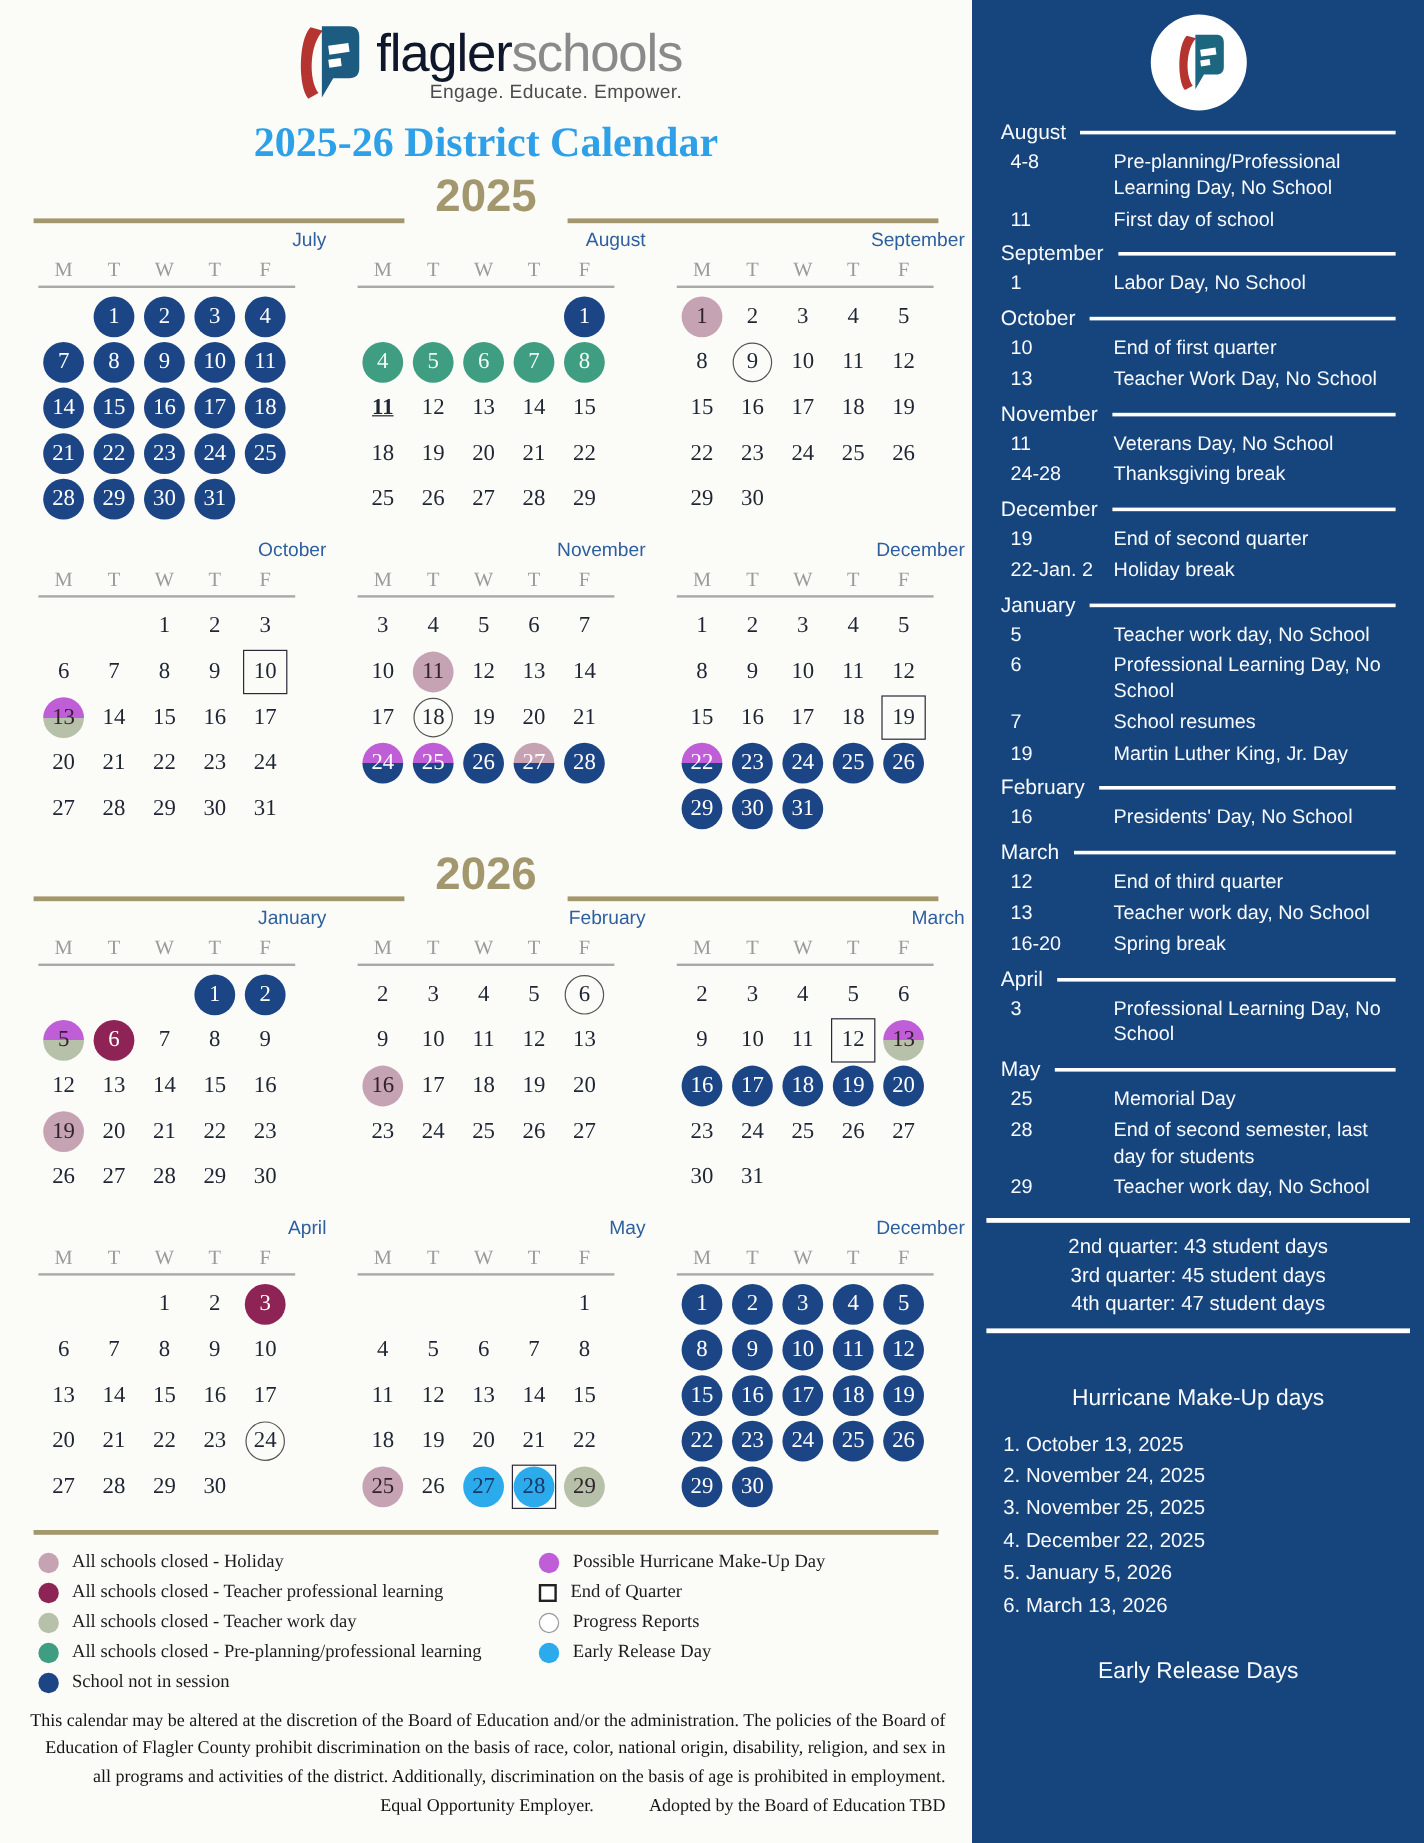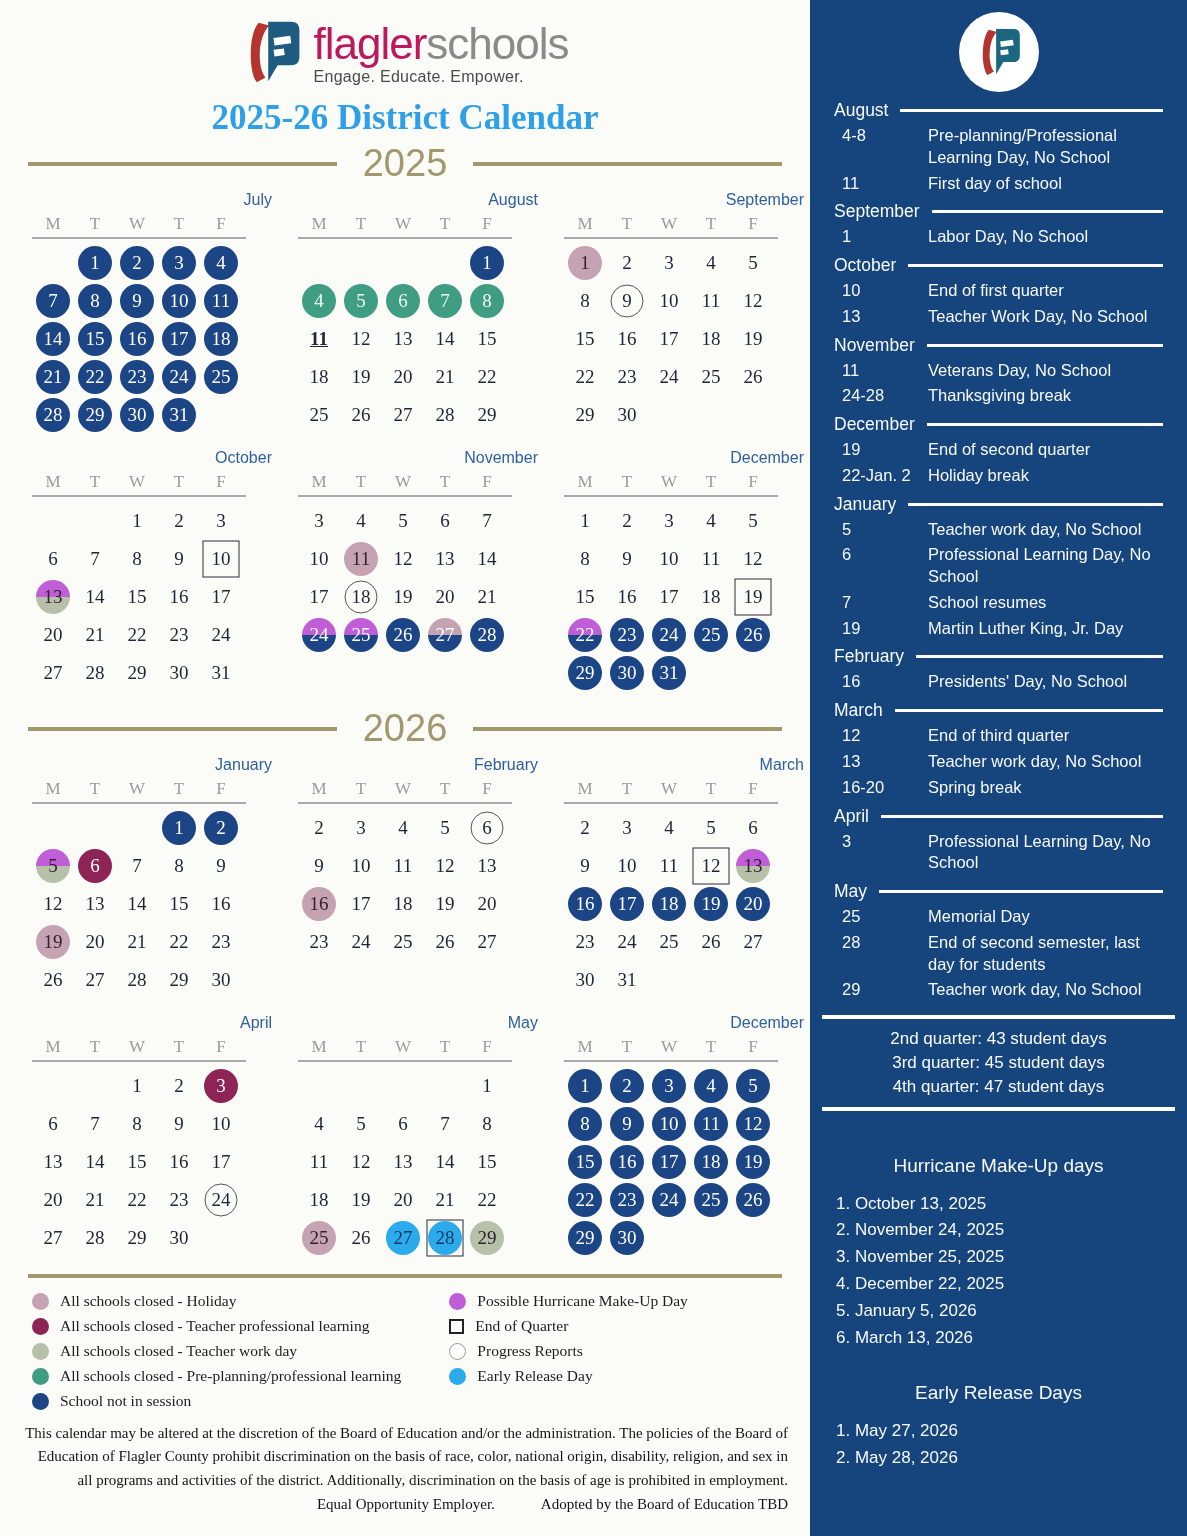--- a/index.html
+++ b/index.html
@@ -11,26 +11,26 @@
   }
   .page { position:relative; width:1187px; height:1536px; overflow:hidden; background:#fbfbf8; }
 
   
   .main { position:absolute; left:0; top:0; width:810px; height:1536px; background:#fbfbf8; }
 
   .header { text-align:center; padding-top:18px; }
   .logo-row { display:flex; justify-content:center; align-items:center; gap:10px; }
   .logo-text { text-align:left; }
   .logo-word { font-family:"Liberation Sans", sans-serif; font-size:44px; line-height:1; letter-spacing:-1px; }
-  .logo-word .w1 { color:#be185d; }
+  .logo-word .w1 { color:#0f172a; }
   .logo-word .w2 { color:#8a8a8a; }
-  .tagline { font-family:"Liberation Sans", sans-serif; font-size:16px; color:#4c4c4c; margin-top:2px; letter-spacing:.3px; }
+  .tagline { font-family:"Liberation Sans", sans-serif; font-size:16px; color:#4c4c4c; margin-top:2px; text-align:right; letter-spacing:.3px; }
   .doc-title { font-size:35px; font-weight:bold; color:#2da0e8; margin-top:8px; font-family:"Liberation Serif", serif; }
 
-  .year-divider { display:flex; align-items:center; margin:4px 28px 0 28px; }
+  .year-divider { display:flex; align-items:flex-end; margin:4px 28px 0 28px;font-weight:bold; }
   .year-divider .line { flex:1; height:4px; background:#a3976d; }
   .year-divider .yr { padding:0 26px; font-size:38px; color:#a3976d; font-family:"Liberation Sans", sans-serif; }
 
   .months-grid { display:grid; grid-template-columns:repeat(3, 1fr); padding:2px 6px 0 6px; }
   .month { min-height:258px; padding-top:4px; }
   .month-title { text-align:right; color:#2e5f9f; font-family:"Liberation Sans", sans-serif; font-size:16px; margin-bottom:5px; }
   .whdr { width:214px; margin:0 auto; display:grid; grid-template-columns:repeat(5,42px); border-bottom:2px solid #a9a9a9; padding-bottom:3px; margin-bottom:5px; }
   .wh { text-align:center; color:#9b9b9b; font-size:17px; font-family:"Liberation Serif", serif; }
   .days { width:214px; margin:0 auto; display:grid; grid-template-columns:repeat(5,42px); grid-auto-rows:38px; }
   .day { position:relative; display:flex; align-items:center; justify-content:center; }
@@ -1306,19 +1306,15 @@
     <div class="sb-list" id="sb-hurricane">
         <div>1.  October 13, 2025</div>
         <div>2.  November 24, 2025</div>
         <div>3.  November 25, 2025</div>
         <div>4.  December 22, 2025</div>
         <div>5.  January 5, 2026</div>
         <div>6.  March 13, 2026</div>
       </div>
 
     <div class="sb-sect-title er">Early Release Days</div>
-    <div class="sb-list" id="sb-early">
-        <div>1.  May 27, 2026</div>
-        <div>2.  May 28, 2026</div>
-      </div>
   </div>
 
 </div>
 
 </body></html>

